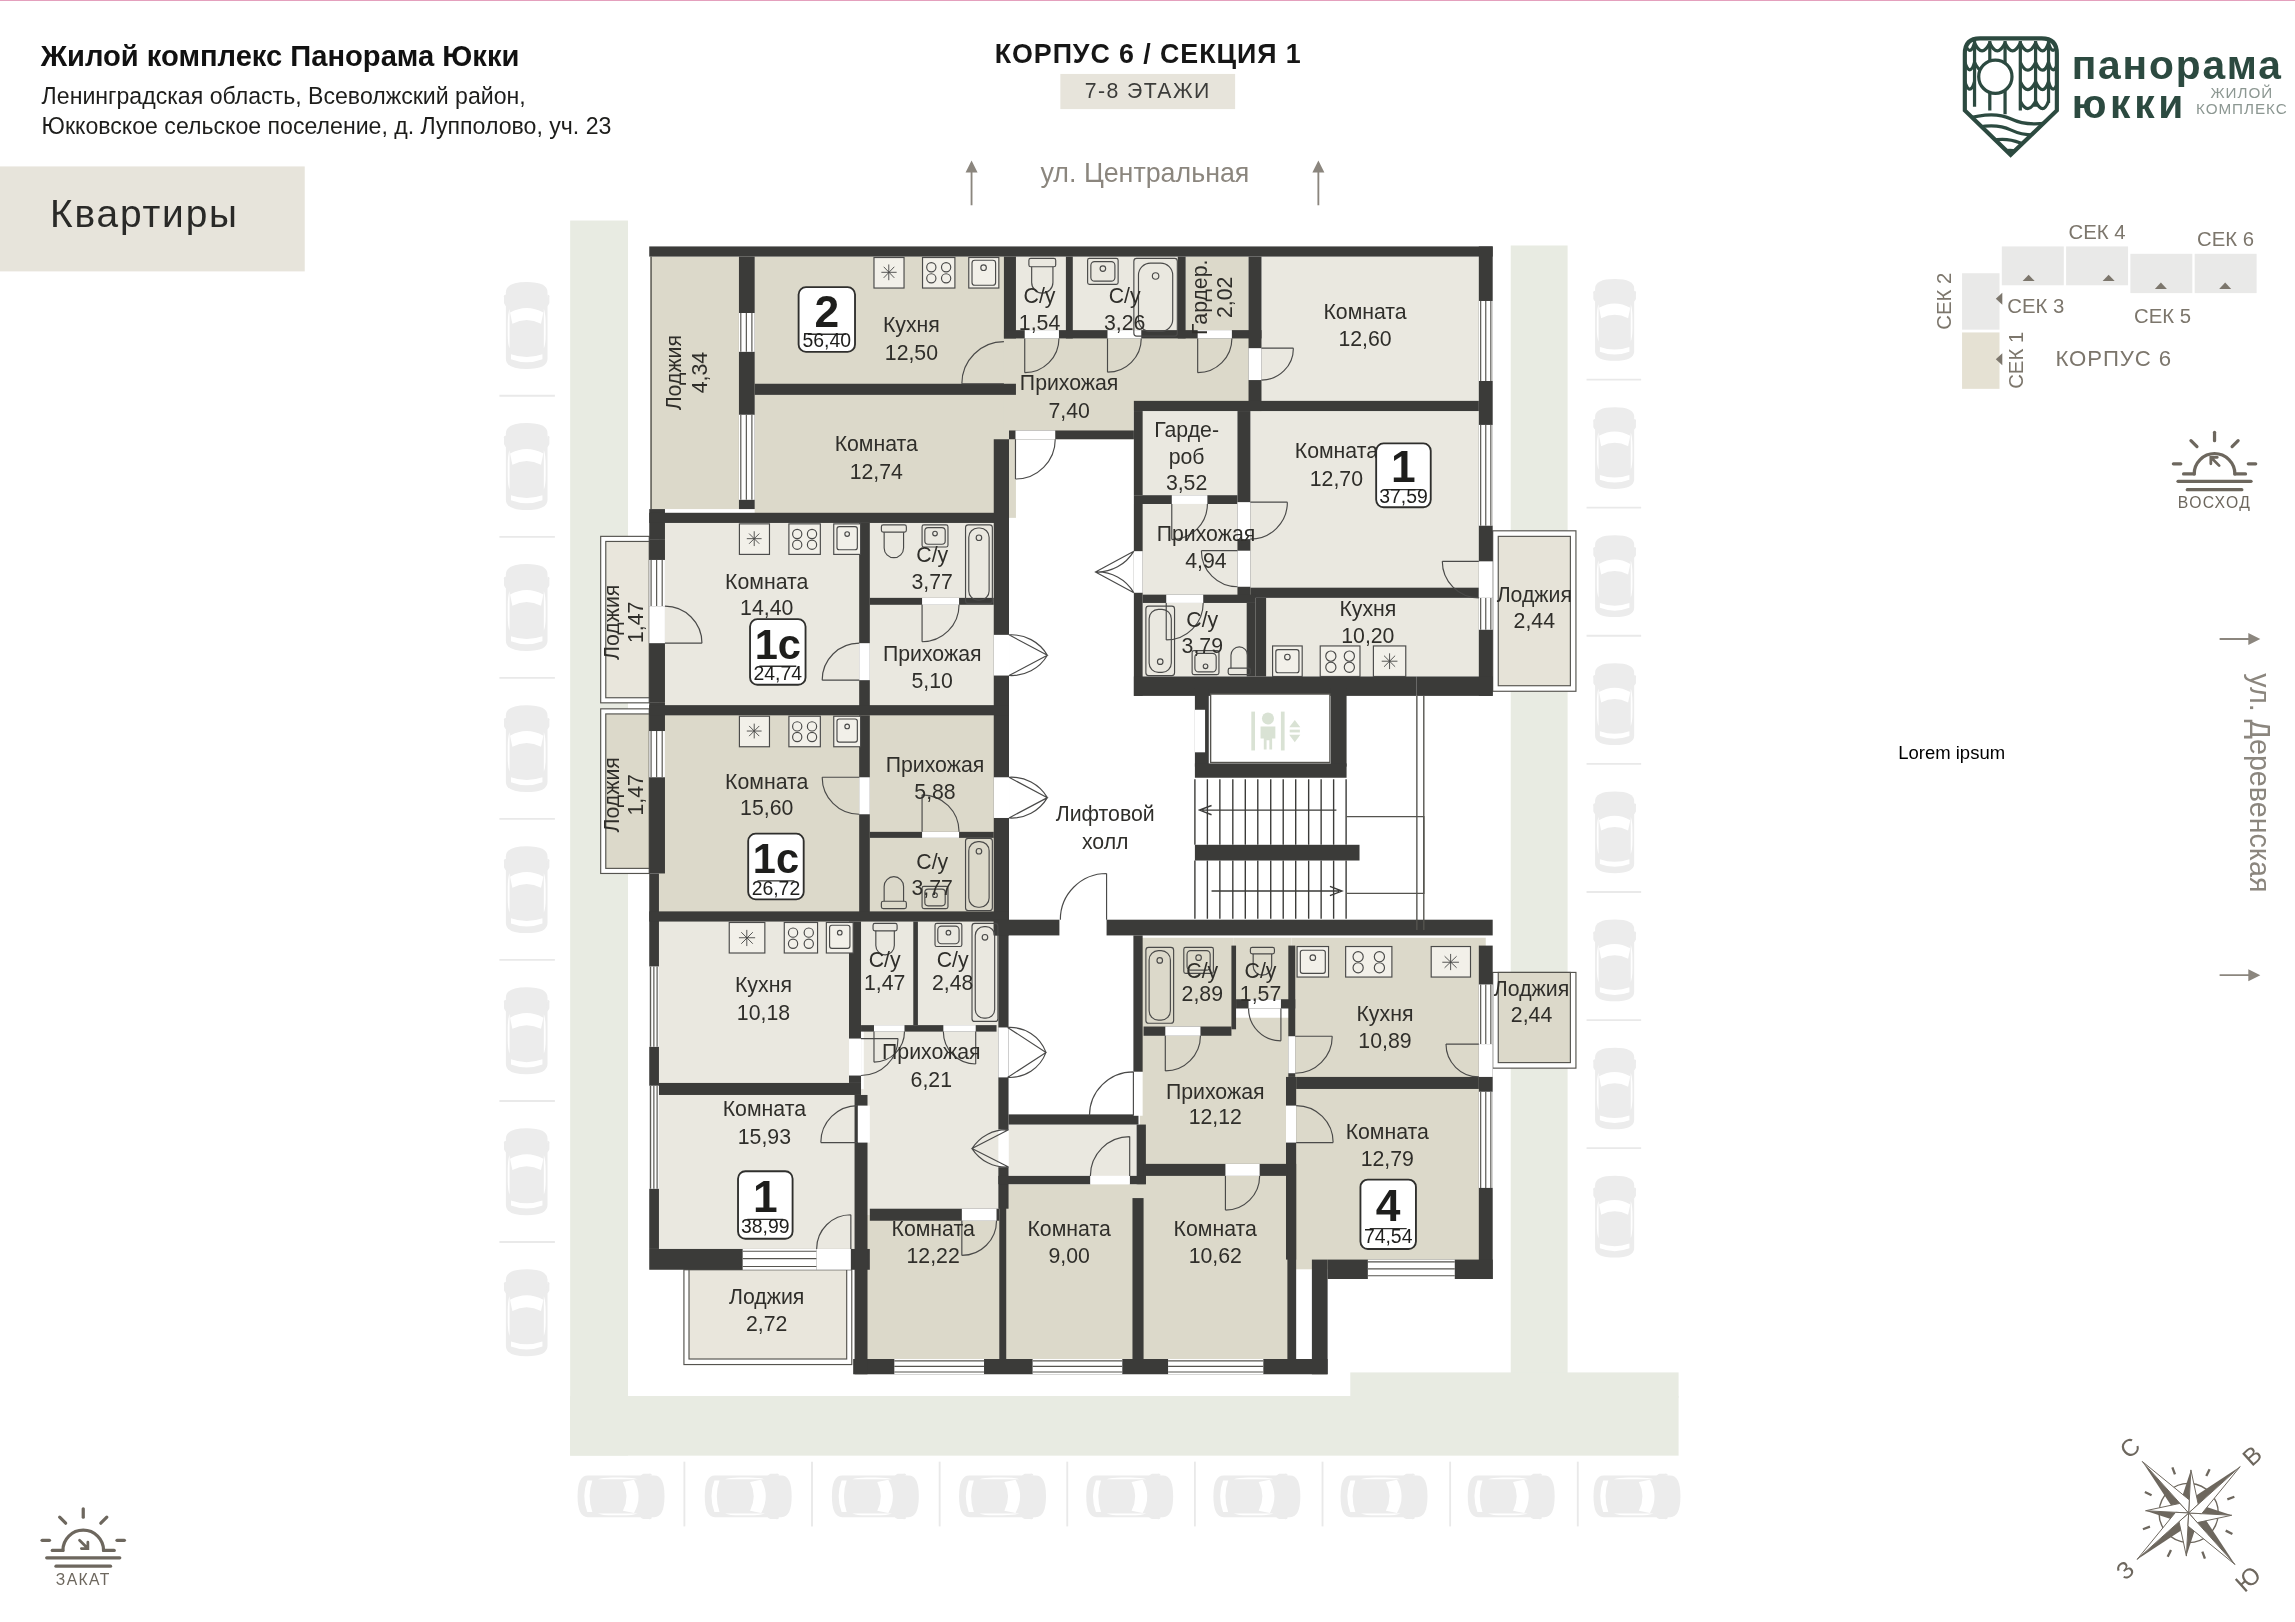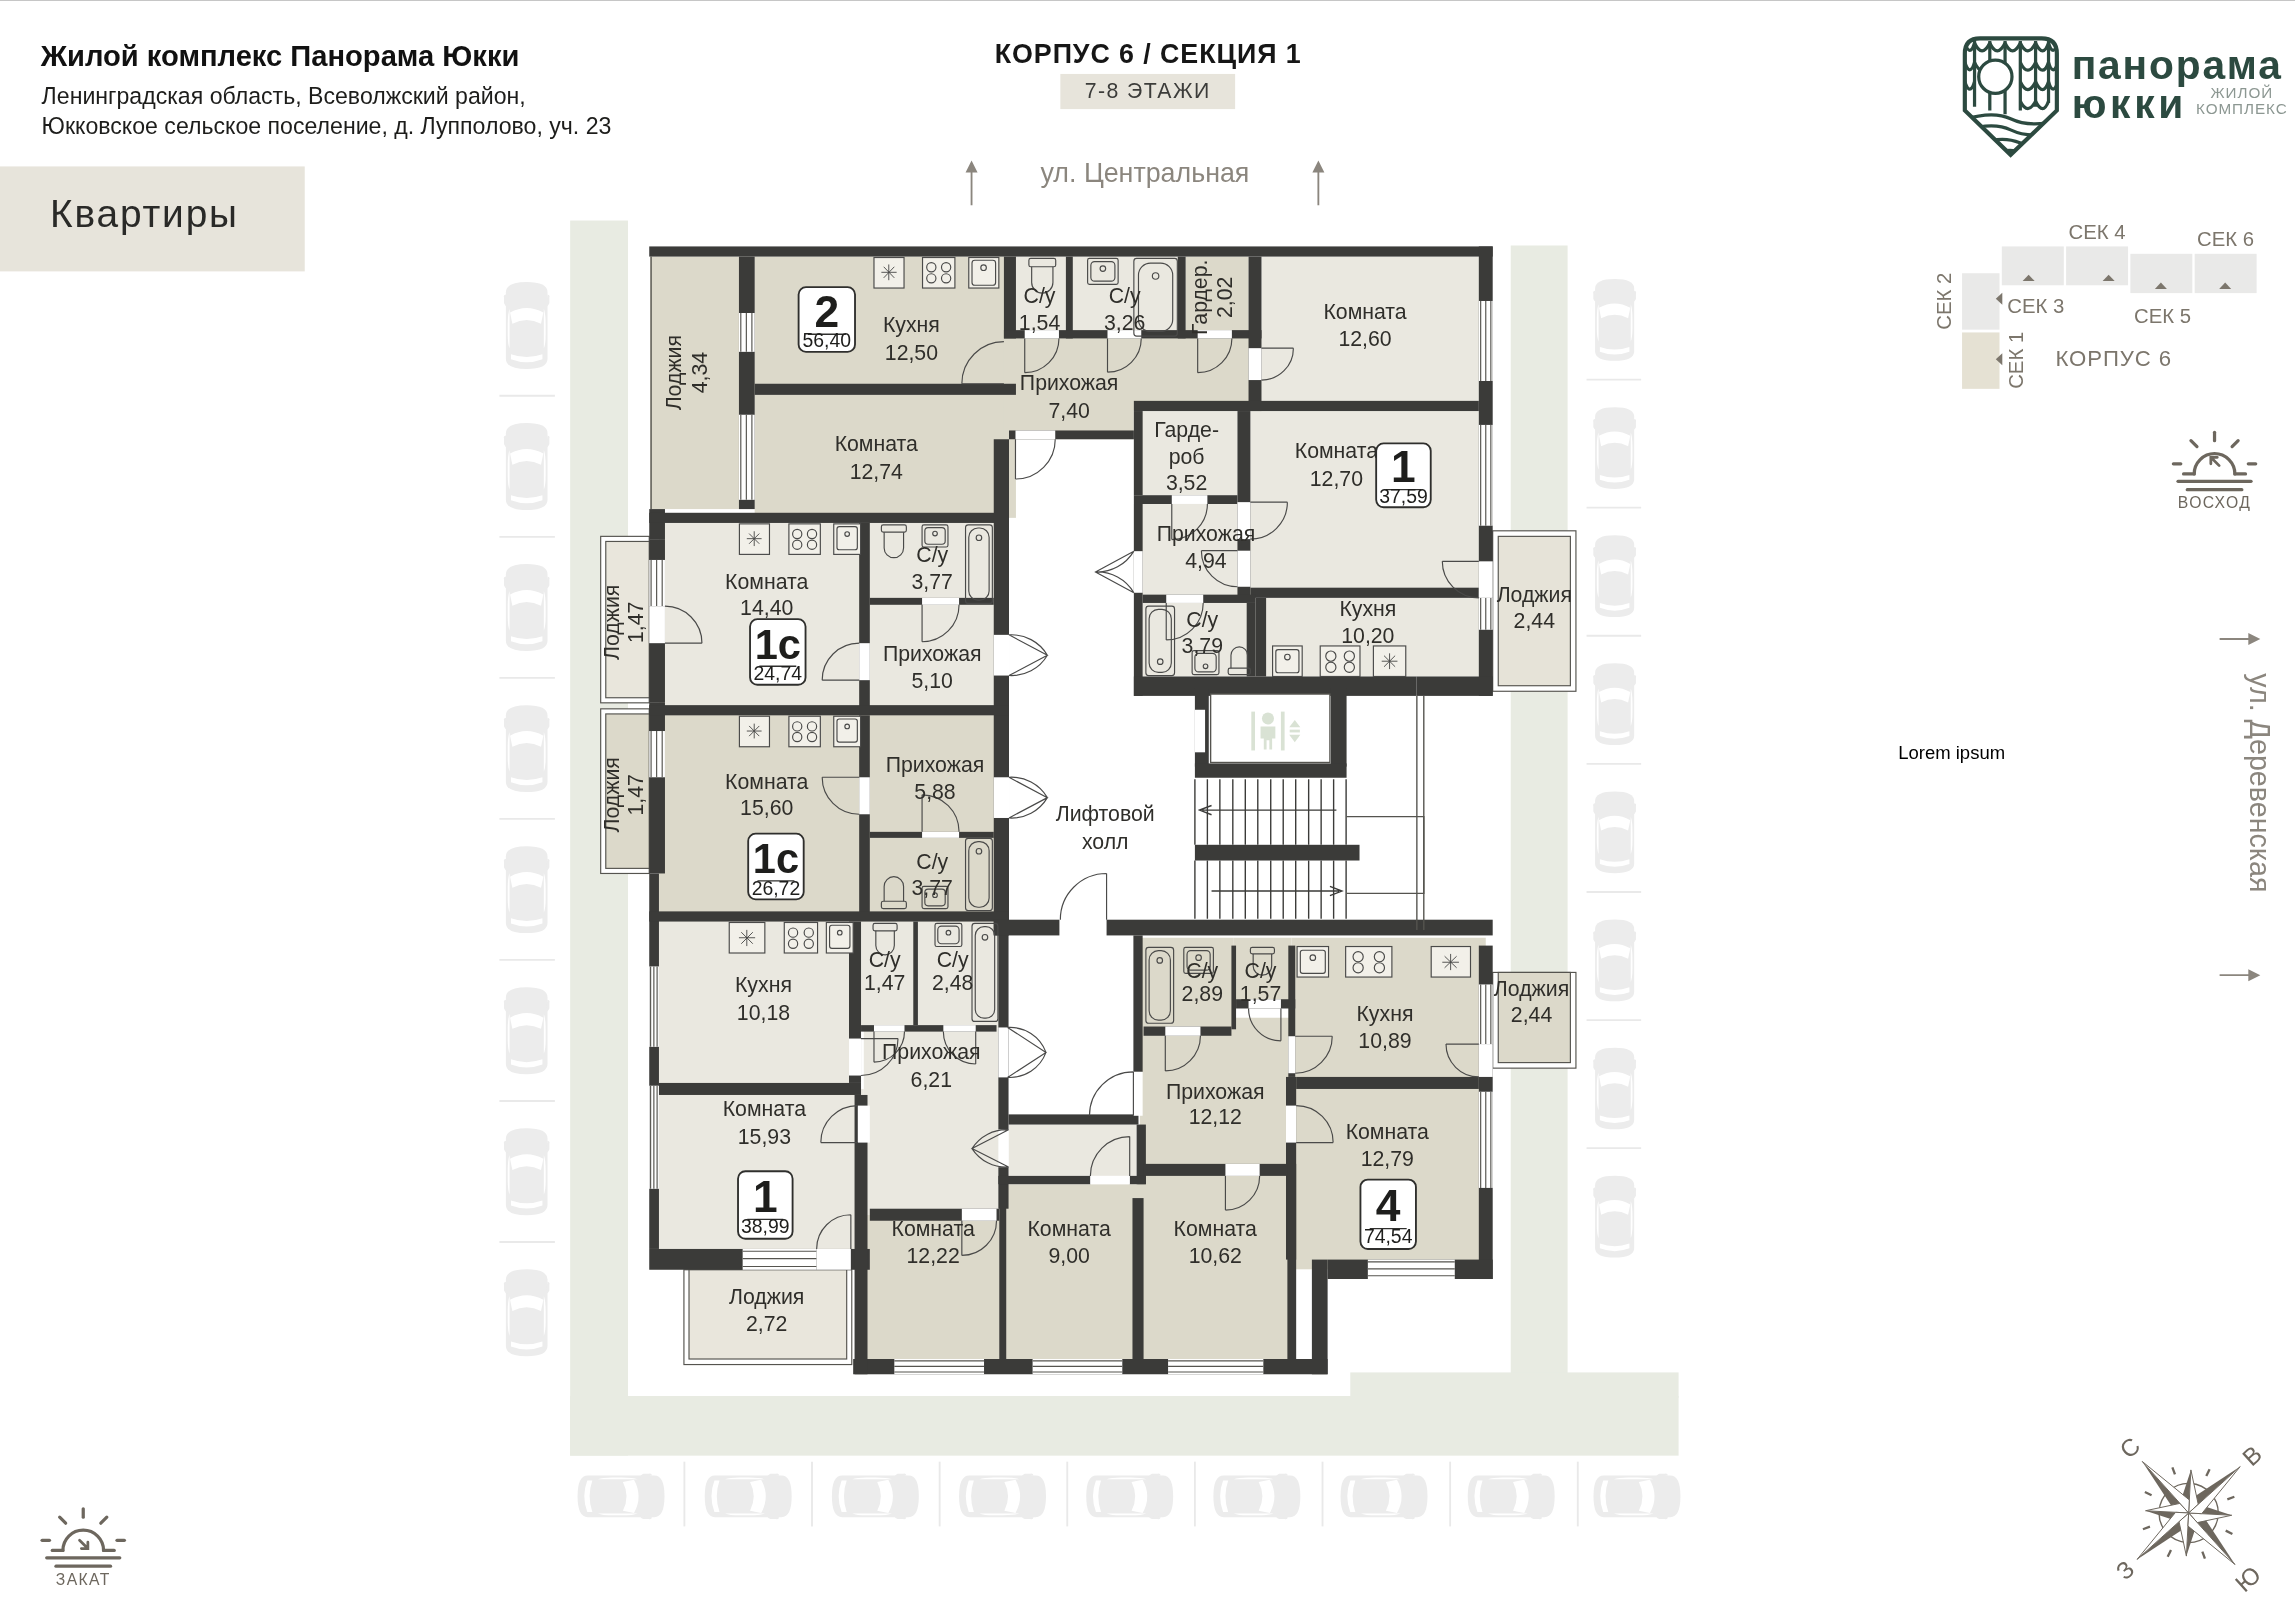--- a/index.html
+++ b/index.html
@@ -1,16 +1,16 @@
 <!DOCTYPE html>
 <html style="font-size:7.4px"><head>
 <meta charset="utf-8">
 <style>
   html,body{margin:0;padding:0;background:#ffffff;}
-  .page{position:relative;width:2295px;height:1623px;background:#737373;overflow:hidden;}
+  .page{position:relative;width:2295px;height:1623px;background:#be185d;overflow:hidden;}
   svg{display:block;}
   text{font-family:"Liberation Sans",sans-serif;}
 </style>
 </head>
 <body>
 <div class="page">
 <svg width="2295" height="1623" viewBox="0 0 4963 3508">
 
 <rect x="0" y="0" width="4963" height="3508" fill="#ffffff"></rect>
 

